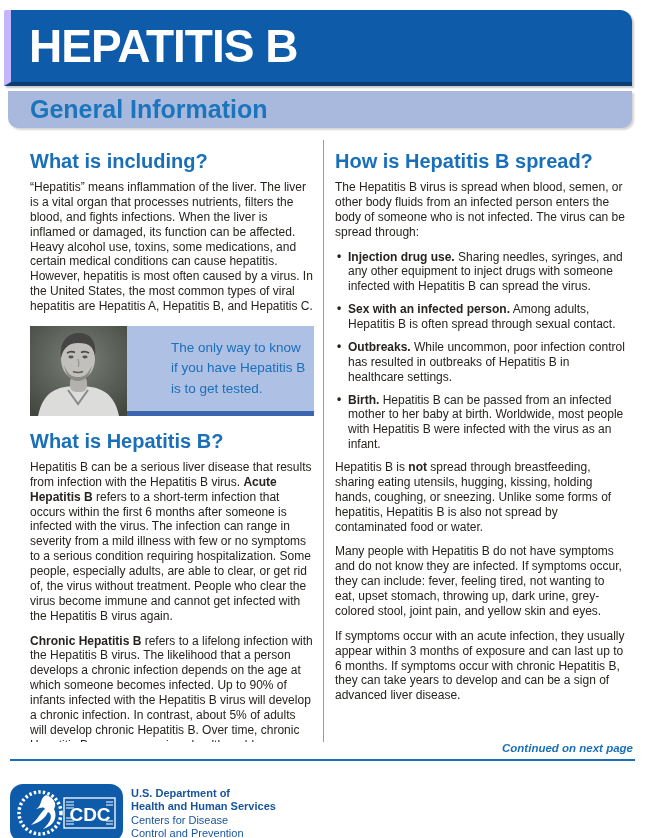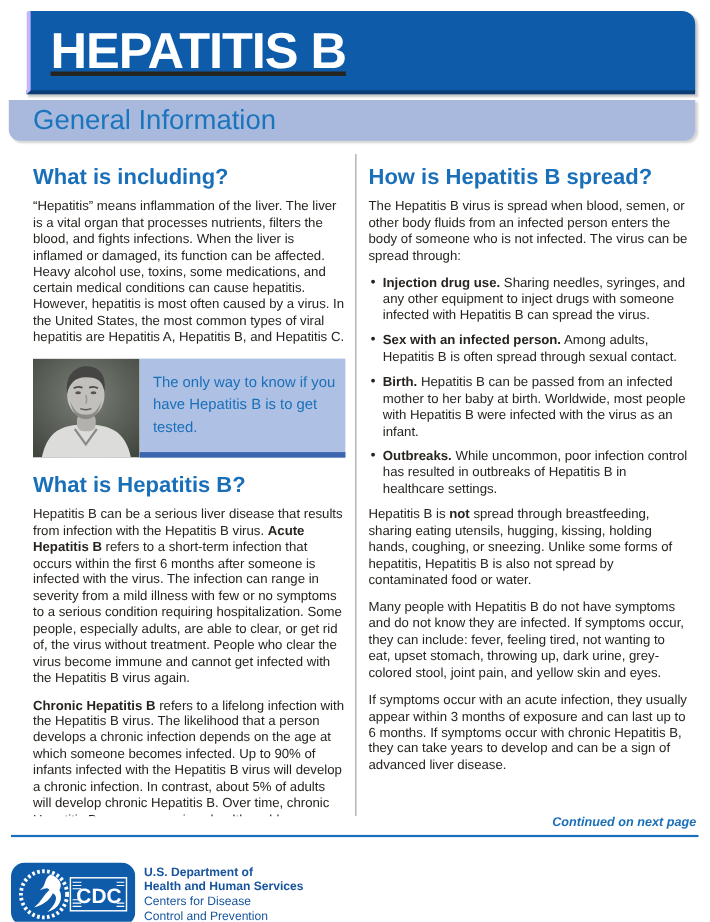--- a/index.html
+++ b/index.html
@@ -1,36 +1,36 @@
 <!DOCTYPE html>
 <html><head>
 <meta charset="utf-8">
 <style>
   html,body{margin:0;padding:0;background:#ffffff;}
   body{width:645px;height:838px;overflow:hidden;font-family:"Liberation Sans",sans-serif;color:#27241f;position:relative;}
   .page{width:645px;height:838px;position:relative;}
 
   
   .title-bar{
-    margin:10px 13px 0 24px;height:72px;background:#0e5ca9;
-    border-left:4px solid #c4b5fd;border-bottom:4px solid #0b3d74;
+    margin:10px 13px 0 4px;height:72px;background:#0e5ca9;
+    border-left:7px solid #c4b5fd;border-bottom:4px solid #0b3d74;
     border-radius:2px 12px 0 0;box-shadow:2px 2px 2px #c9c9c9;
-    display:flex;align-items:center;text-decoration:underline;
+    display:flex;align-items:center;
   }
   .title-bar h1{
     margin:0 0 0 18px;color:#ffffff;font-size:46px;font-weight:bold;
     letter-spacing:-1px;line-height:1;
   }
   .subtitle-bar{
     margin:5px 13px 0 8px;height:37px;background:#a9b9dd;
     border-radius:0 0 10px 10px;box-shadow:2px 2px 2px #d5d5d5;
     display:flex;align-items:center;
   }
   .subtitle-bar h2{
-    margin:0 0 0 22px;color:#1b75bc;font-size:25px;font-weight:400;line-height:1;
+    margin:0 0 0 22px;color:#1b75bc;font-size:25px;font-weight:700;line-height:1;
   }
 
   
   .columns{display:flex;margin:8px 20px 0 30px;height:606px;overflow:hidden;}
   .col.left{width:284px;}
   .col-divider{width:1px;background:#9a9a9a;margin:4px 11px 0 9px;}
   .col.right{flex:1;}
   h3.sec-h{color:#1a6fb9;font-size:20px;font-weight:bold;margin:14px 0 7px 0;line-height:1.15;}
   .col p{font-size:12px;line-height:1.24;margin:0 0 10px 0;}
   .b{font-weight:bold;}
@@ -44,21 +44,21 @@
 
   
   .callout{display:flex;margin:12px 0 6px 0;height:90px;}
   .photo{width:97px;height:90px;flex:0 0 97px;}
   .photo svg{display:block;width:97px;height:90px;}
   .callout-box{
     flex:1;background:#aec0e4;border-bottom:5px solid #3b65ae;
     display:flex;align-items:center;
   }
   .callout-box figcaption,.callout-box .ct{
-    color:#1a6fb9;font-size:13.5px;line-height:1.5;padding:6px 8px 6px 12px;
+    color:#1a6fb9;font-size:13.5px;line-height:1.5;padding:6px 8px 6px 44px;
   }
 
   
   .footer-rule{position:absolute;left:10px;right:10px;top:749px;height:0;border:none;border-top:2px solid #1a6fb9;margin:0;}
   .continued{
     position:absolute;right:12px;top:732px;color:#1a6fb9;
     font-size:11.5px;font-style:italic;font-weight:bold;
   }
   footer.agency{position:absolute;left:10px;top:774px;display:flex;align-items:flex-start;}
   .agency-logo svg{display:block;}
@@ -120,22 +120,22 @@
     </section>
 
     <div class="col-divider"></div>
 
     <section class="col right">
       <h3 class="sec-h" style="margin-top:14px;">How is Hepatitis B spread?</h3>
       <p>The Hepatitis B virus is spread when blood, semen, or other body fluids from an infected person enters the body of someone who is not infected. The virus can be spread through:</p>
       <ul class="spread-list">
         <li><span class="b">Injection drug use.</span><span> Sharing needles, syringes, and any other equipment to inject drugs with someone infected with Hepatitis B can spread the virus.</span></li>
         <li><span class="b">Sex with an infected person.</span><span> Among adults, Hepatitis B is often spread through sexual contact.</span></li>
+        <li><span class="b">Outbreaks.</span><span> While uncommon, poor infection control has resulted in outbreaks of Hepatitis B in healthcare settings.</span></li>
         <li><span class="b">Birth.</span><span> Hepatitis B can be passed from an infected mother to her baby at birth. Worldwide, most people with Hepatitis B were infected with the virus as an infant.</span></li>
-        <li><span class="b">Outbreaks.</span><span> While uncommon, poor infection control has resulted in outbreaks of Hepatitis B in healthcare settings.</span></li>
       </ul>
       <p><span>Hepatitis B is </span><span class="b">not</span><span> spread through breastfeeding, sharing eating utensils, hugging, kissing, holding hands, coughing, or sneezing. Unlike some forms of hepatitis, Hepatitis B is also not spread by contaminated food or water.</span></p>
 
       <p>Many people with Hepatitis B do not have symptoms and do not know they are infected. If symptoms occur, they can include: fever, feeling tired, not wanting to eat, upset stomach, throwing up, dark urine, grey-colored stool, joint pain, and yellow skin and eyes.</p>
 
       <p>If symptoms occur with an acute infection, they usually appear within 3 months of exposure and can last up to 6 months. If symptoms occur with chronic Hepatitis B, they can take years to develop and can be a sign of advanced liver disease.</p>
     </section>
   </main>
 
   <hr class="footer-rule">

